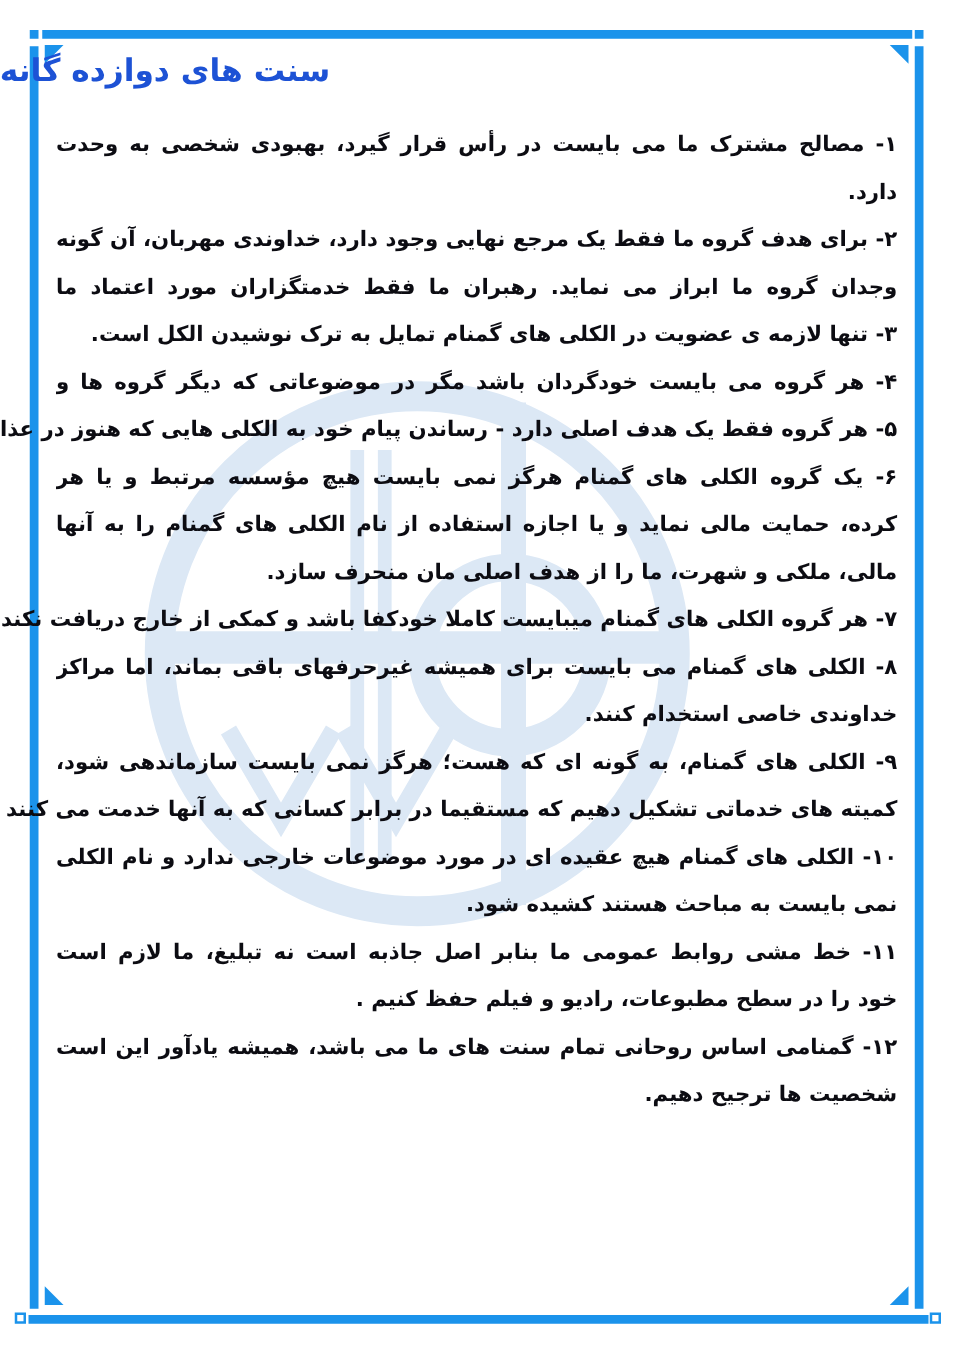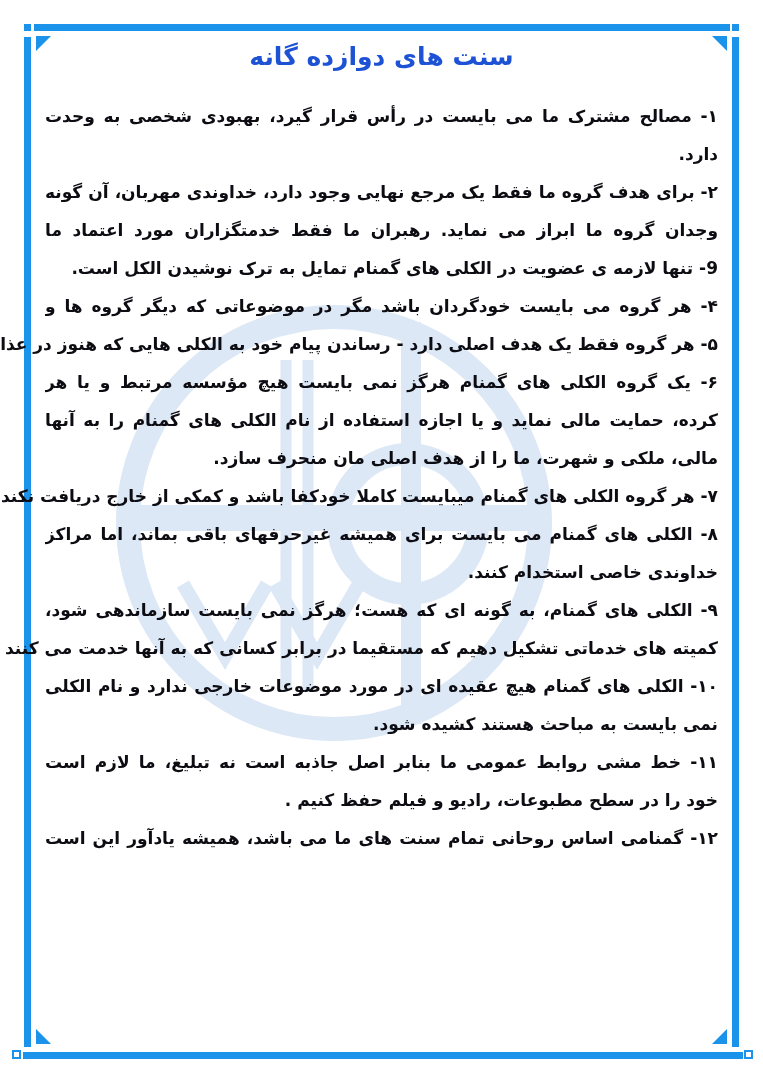--- a/index.html
+++ b/index.html
@@ -29,21 +29,21 @@
   .tri{position:absolute;width:0;height:0;}
   .tri-tl{left:36px;top:36px;border-top:15px solid var(--frame-blue);border-right:15px solid transparent;}
   .tri-tr{left:712px;top:36px;border-top:15px solid var(--frame-blue);border-left:15px solid transparent;}
   .tri-bl{left:36px;top:1029px;border-bottom:15px solid var(--frame-blue);border-right:15px solid transparent;}
   .tri-br{left:712px;top:1029px;border-bottom:15px solid var(--frame-blue);border-left:15px solid transparent;}
   
   .watermark{position:absolute;left:103px;top:292px;width:462px;height:462px;z-index:0;}
   .watermark *{stroke:var(--watermark-blue);fill:none;}
   
   .doc-title{
-    position:absolute;left:0;top:42px;width:100%;text-align:center;
+    position:absolute;left:0;top:42px;width:100%;text-align:left;
     font-size:25px;font-weight:bold;color:var(--title-blue);z-index:2;margin:0;
   }
   
   .traditions{
     position:absolute;left:45px;top:97px;width:673px;z-index:1;
     direction:rtl;unicode-bidi:embed;
   }
   .line{
     height:38px;line-height:38px;font-size:17px;font-weight:bold;
     color:var(--body-text);white-space:nowrap;
@@ -80,31 +80,32 @@
     <polyline points="172,292 214,364 256,292" stroke-width="14"></polyline>
   </svg>
 
   <h1 class="doc-title">سنت های دوازده گانه</h1>
 
   <div class="traditions">
       <div class="line align-justify">۱- مصالح مشترک ما می بایست در رأس قرار گیرد، بهبودی شخصی به وحدت الکلی های گمنام بستگی</div>
       <div class="line align-right">دارد.</div>
       <div class="line align-justify">۲- برای هدف گروه ما فقط یک مرجع نهایی وجود دارد، خداوندی مهربان، آن گونه که خود را در</div>
       <div class="line align-justify">وجدان گروه ما ابراز می نماید. رهبران ما فقط خدمتگزاران مورد اعتماد ما هستند، آنها حکومت</div>
-      <div class="line align-right">9- تنها لازمه ی عضویت در الکلی های گمنام تمایل به ترک نوشیدن الکل است.</div>
+      <div class="line align-right">۳- تنها لازمه ی عضویت در الکلی های گمنام تمایل به ترک نوشیدن الکل است.</div>
       <div class="line align-justify">۴- هر گروه می بایست خودگردان باشد مگر در موضوعاتی که دیگر گروه ها و الکلی های گمنام را در کل</div>
       <div class="line align-right">۵- هر گروه فقط یک هدف اصلی دارد - رساندن پیام خود به الکلی هایی که هنوز در عذابند.</div>
       <div class="line align-justify">۶- یک گروه الکلی های گمنام هرگز نمی بایست هیچ مؤسسه مرتبط و یا هر سازمان دیگری را تأیید</div>
       <div class="line align-justify">کرده، حمایت مالی نماید و یا اجازه استفاده از نام الکلی های گمنام را به آنها بدهد، مبادا که مسائل</div>
       <div class="line align-right">مالی، ملکی و شهرت، ما را از هدف اصلی مان منحرف سازد.</div>
       <div class="line align-right">۷- هر گروه الکلی های گمنام میبایست کاملا خودکفا باشد و کمکی از خارج دریافت نکند.</div>
       <div class="line align-justify">۸- الکلی های گمنام می بایست برای همیشه غیرحرفهای باقی بماند، اما مراکز خدماتی ما می توانند</div>
       <div class="line align-right">خداوندی خاصی استخدام کنند.</div>
       <div class="line align-justify">۹- الکلی های گمنام، به گونه ای که هست؛ هرگز نمی بایست سازماندهی شود، اما می توانیم هیأتها با</div>
       <div class="line align-right">کمیته های خدماتی تشکیل دهیم که مستقیما در برابر کسانی که به آنها خدمت می کنند مسئول باشند.</div>
       <div class="line align-justify">۱۰- الکلی های گمنام هیچ عقیده ای در مورد موضوعات خارجی ندارد و نام الکلی های گمنام هرگز</div>
       <div class="line align-right">نمی بایست به مباحث هستند کشیده شود.</div>
       <div class="line align-justify">۱۱- خط مشی روابط عمومی ما بنابر اصل جاذبه است نه تبلیغ، ما لازم است همیشه گمنامی شخصی</div>
       <div class="line align-right">خود را در سطح مطبوعات، رادیو و فیلم حفظ کنیم .</div>
       <div class="line align-justify">۱۲- گمنامی اساس روحانی تمام سنت های ما می باشد، همیشه یادآور این است که اصول را به</div>
+      <div class="line align-right">شخصیت ها ترجیح دهیم.</div>
     </div>
 
 </div>
 
 </body></html>

